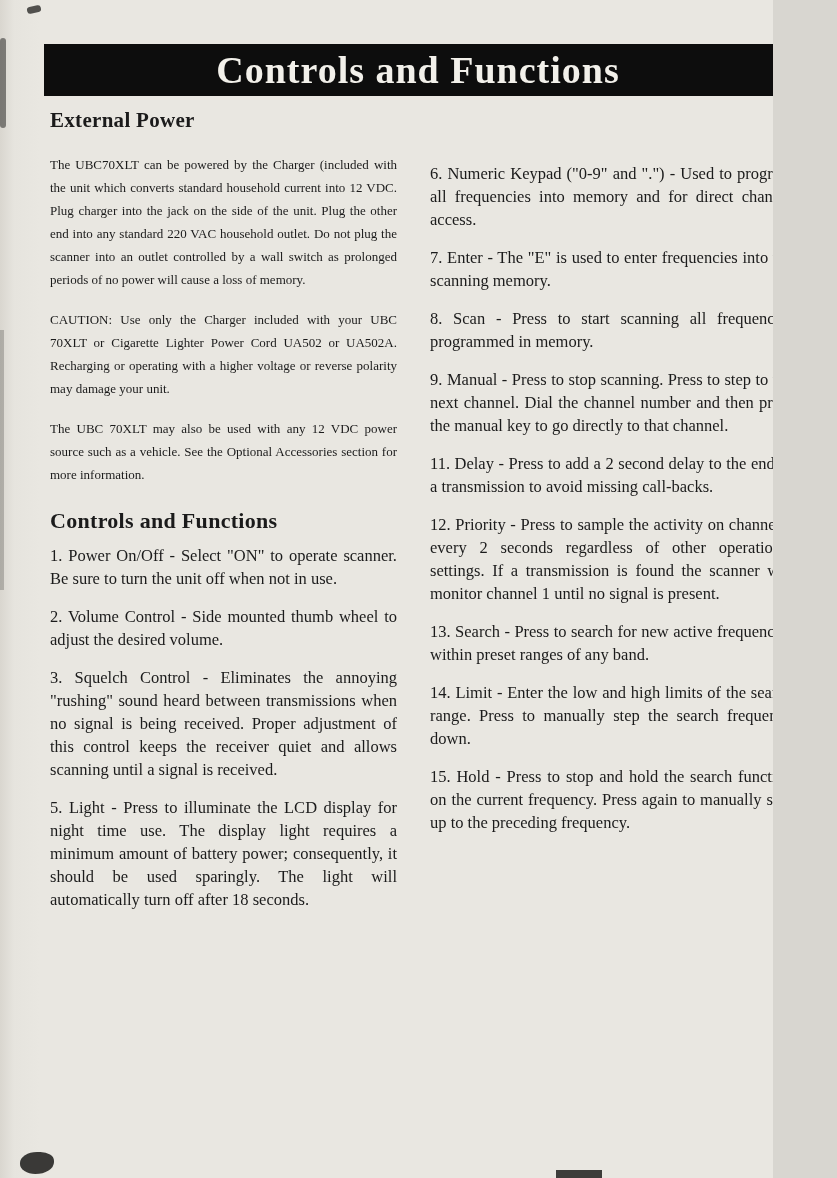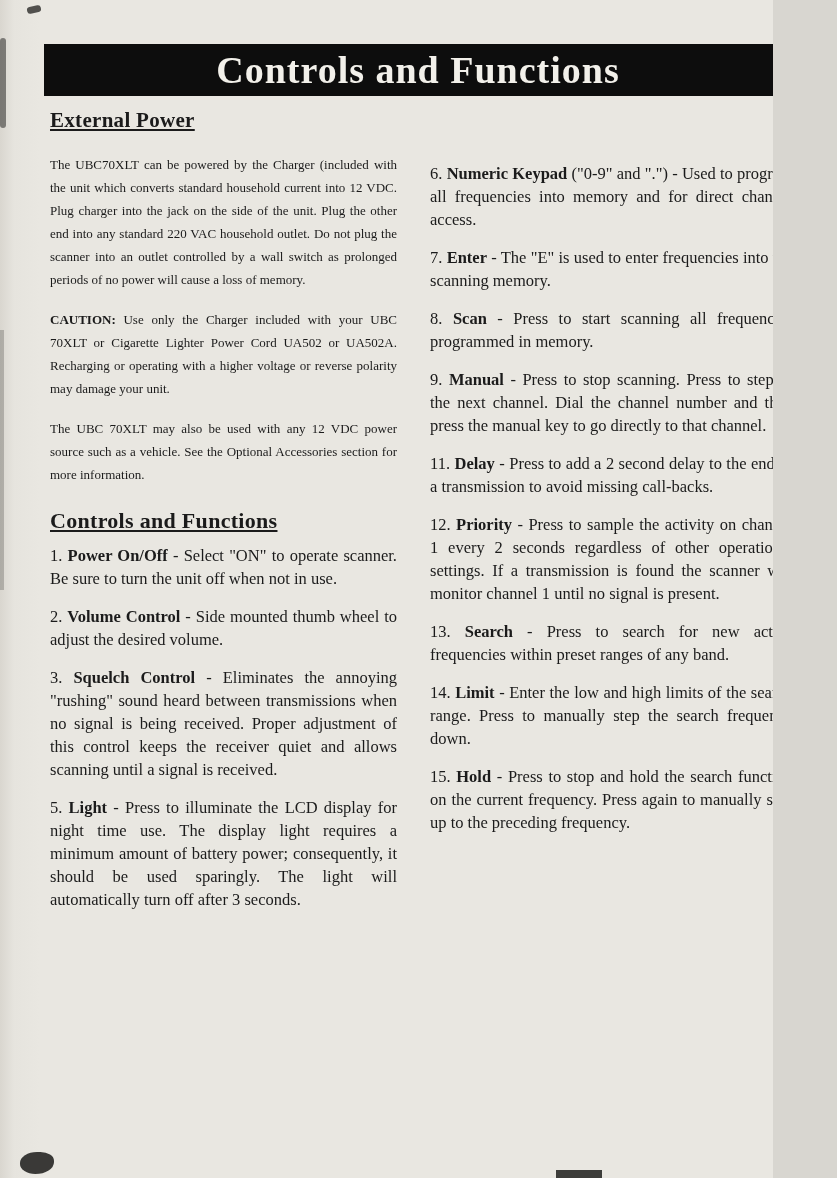--- a/index.html
+++ b/index.html
@@ -43,39 +43,38 @@
     display: flex;
     gap: 33px;
   }
   .col-left { width: 347px; flex: 0 0 347px; }
   .col-right { flex: 1; padding-top: 54px; }
   h2.section-heading {
     font-size: 21px;
     font-weight: bold;
     margin: 0 0 20px 0;
     letter-spacing: 0.3px;
-    text-decoration: underline;
   }
   h2.section-heading.second {
     font-size: 22px;
     margin: 22px 0 10px 0;
   }
   p.body-para {
     font-size: 13px;
     line-height: 23px;
     margin: 0 0 17px 0;
     text-align: justify;
   }
   p.item {
     font-size: 16.5px;
     line-height: 23px;
     margin: 0 0 15px 0;
     text-align: justify;
   }
-  .item b, .caution-label { font-weight: bold; }
+  .item b, .caution-label { font-weight: normal; }
   
   .artifact { position: absolute; background: #2a2a28; }
   .a-top-left { left: 27px; top: 6px; width: 14px; height: 7px; border-radius: 3px; transform: rotate(-12deg); opacity: .8; }
   .a-left-strip { left: 0; top: 38px; width: 6px; height: 90px; border-radius: 3px; opacity: .55; }
   .a-left-strip2 { left: 0; top: 330px; width: 4px; height: 260px; opacity: .25; }
   .a-bottom-blob { left: 20px; top: 1152px; width: 34px; height: 22px; border-radius: 50% 40% 55% 45%; opacity: .92; }
   .a-bottom-bar { left: 556px; top: 1170px; width: 46px; height: 8px; opacity: .9; }
 </style>
 </head>
 <body>
@@ -101,21 +100,21 @@
 
       <p class="body-para"><span class="caution-label">CAUTION:</span> <span>Use only the Charger included with your UBC 70XLT or Cigarette Lighter Power Cord UA502 or UA502A.  Recharging or operating with a higher voltage or reverse polarity may damage your unit.</span></p>
 
       <p class="body-para">The UBC 70XLT may also be used with any 12 VDC power source such as a vehicle. See the Optional Accessories section for more information.</p>
 
       <h2 class="section-heading second">Controls and Functions</h2>
 
       <p class="item"><span>1.</span> <b>Power On/Off</b> <span>- Select "ON" to operate scanner. Be sure to turn the unit off when not in use.</span></p>
       <p class="item"><span>2.</span> <b>Volume Control</b> <span>- Side mounted thumb wheel to adjust the desired volume.</span></p>
       <p class="item"><span>3.</span> <b>Squelch Control</b> <span>- Eliminates the annoying "rushing" sound heard between transmissions when no signal is being received. Proper adjustment of this control keeps the receiver quiet and allows scanning until a signal is received.</span></p>
-      <p class="item"><span>5.</span> <b>Light</b> <span>- Press to illuminate the LCD display for night time use. The display light requires  a minimum amount of battery power; consequently, it should be used sparingly. The light will automatically turn off after 3 seconds.</span></p>
+      <p class="item"><span>5.</span> <b>Light</b> <span>- Press to illuminate the LCD display for night time use. The display light requires  a minimum amount of battery power; consequently, it should be used sparingly. The light will automatically turn off after 18 seconds.</span></p>
     </div>
 
     <div class="col-right">
       <p class="item"><span>6.</span> <b>Numeric Keypad</b> <span>("0-9" and ".") - Used to program all frequencies into memory and for direct channel access.</span></p>
       <p class="item"><span>7.</span> <b>Enter</b> <span>- The "E" is used to enter frequencies into the scanning memory.</span></p>
       <p class="item"><span>8.</span> <b>Scan</b> <span>- Press to start scanning all frequencies programmed in memory.</span></p>
       <p class="item"><span>9.</span> <b>Manual</b> <span>- Press to stop scanning. Press to step to the next channel. Dial the channel number and then press the manual key to go directly to that channel.</span></p>
       <p class="item"><span>11.</span> <b>Delay</b> <span>- Press to add a 2 second delay to the end of a transmission to avoid missing call-backs.</span></p>
       <p class="item"><span>12.</span> <b>Priority</b> <span>- Press to sample the activity on channel 1 every 2 seconds regardless of other operational settings. If a transmission is found the scanner will monitor channel 1 until no signal is present.</span></p>
       <p class="item"><span>13.</span> <b>Search</b> <span>- Press to search for new active frequencies within preset ranges of any band.</span></p>

